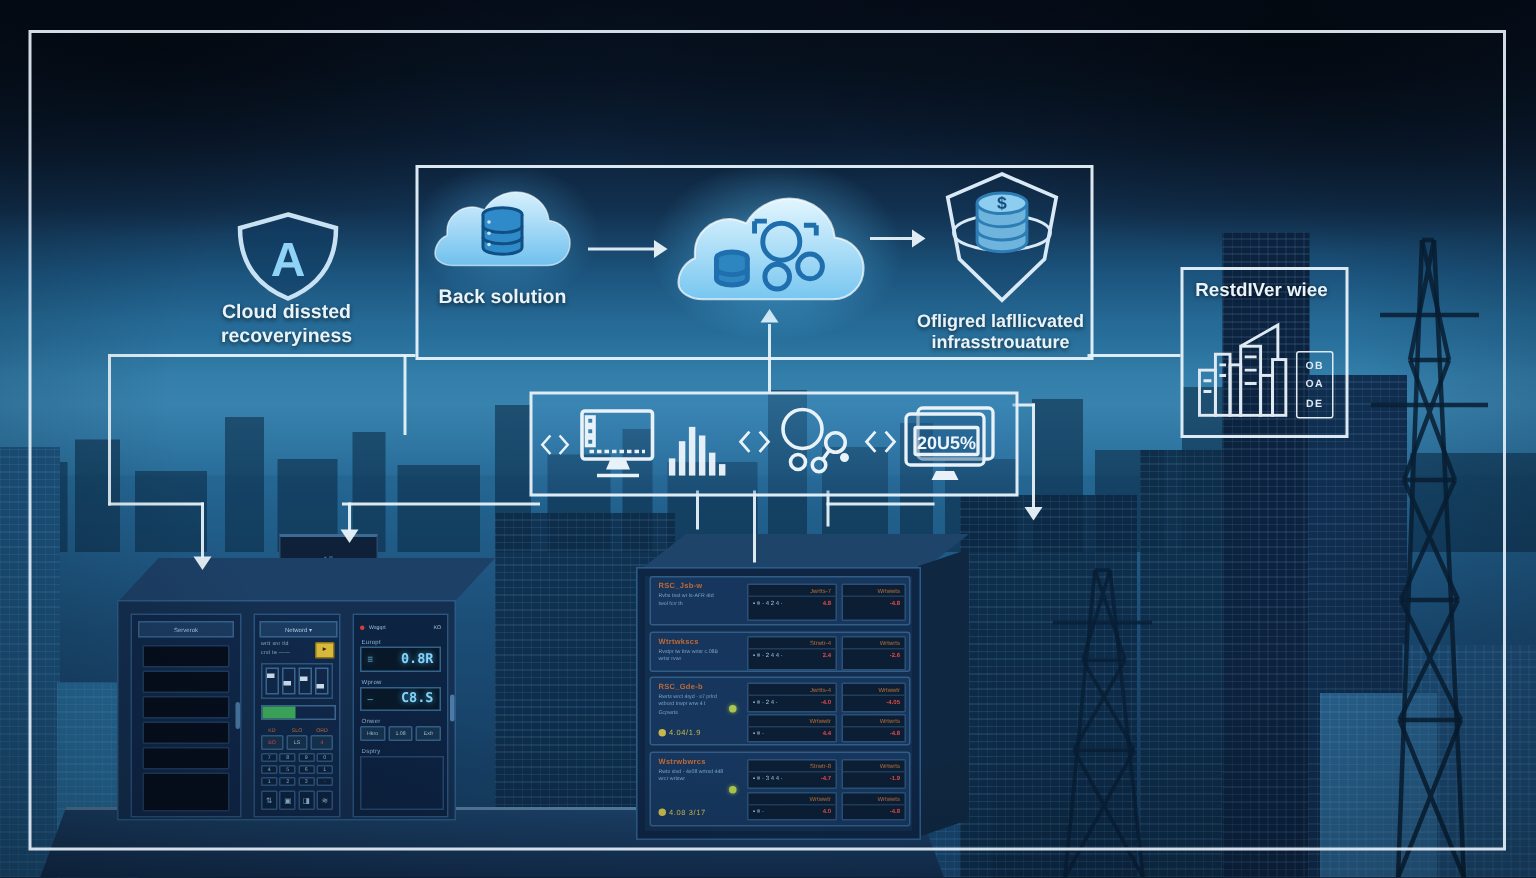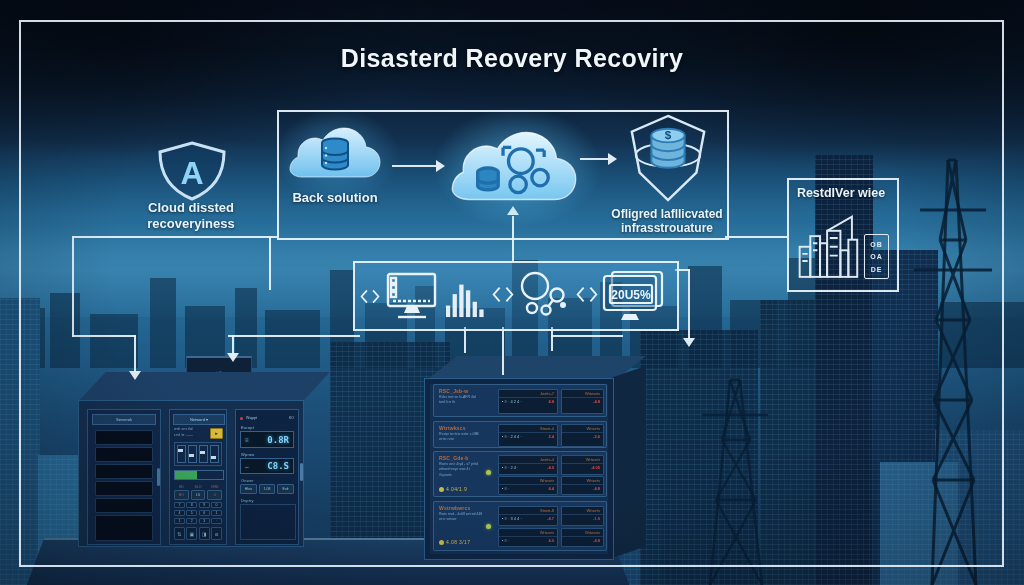--- a/index.html
+++ b/index.html
@@ -540,14 +540,13 @@
               <span></span>
               <span class="mval">-4.8</span>
             </div>
         </div>
       </div>
     </div>
   </div>
 
   <div class="vig"></div>
   <div id="outer-frame"></div>
-  <div id="title">Disasterd Reovery Recoviry</div>
 </div>
 
 </body></html>

